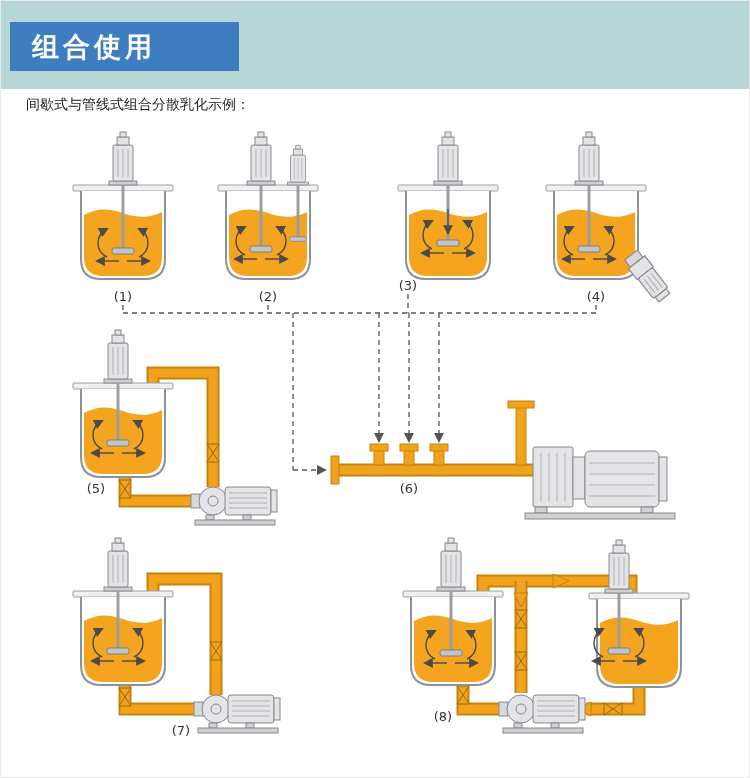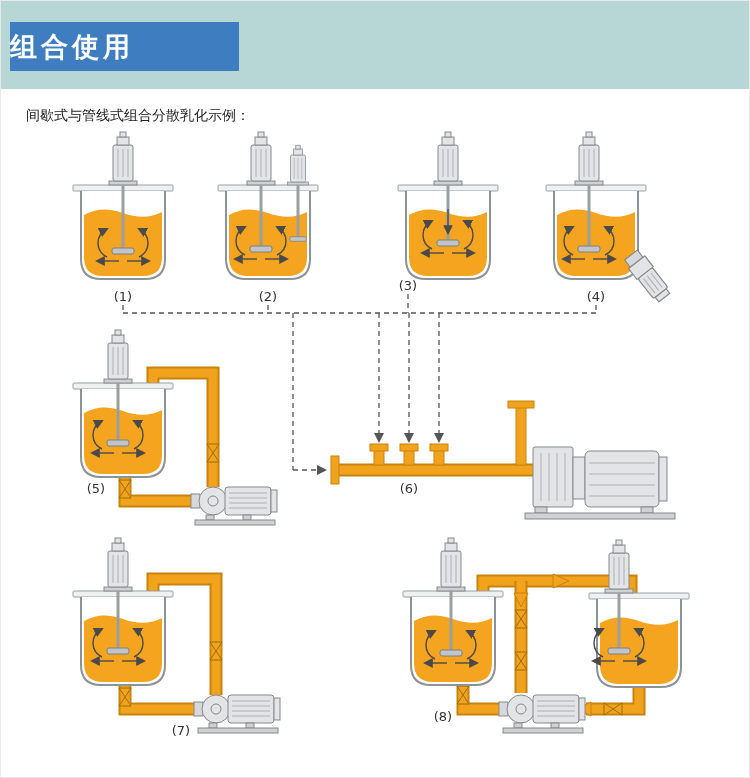--- a/index.html
+++ b/index.html
@@ -4,22 +4,22 @@
 <style>
   html,body{margin:0;padding:0;background:#fff;}
   .page{position:relative;width:750px;height:778px;background:var(--page-bg,#ffffff);
         border:1px solid #e9e9e9;box-sizing:border-box;overflow:hidden;
         font-family:"DejaVu Sans","Liberation Sans",sans-serif;}
   .header-band{position:absolute;left:0;top:0;width:750px;height:88px;
         background:var(--header-band,#b7d6d6);z-index:2;}
   .title-badge{position:absolute;left:9px;top:21px;width:229px;height:49px;
         background:var(--title-bg,#3e7ec0);color:var(--title-text,#ffffff);
         font-size:27px;font-weight:bold;letter-spacing:4px;line-height:49px;
-        box-sizing:border-box;}
-  .caption{position:absolute;left:25px;top:106px;font-size:14px;color:#222;z-index:2;}
+        padding-left:22px;box-sizing:border-box;}
+  .caption{position:absolute;left:25px;top:95px;font-size:14px;color:#222;z-index:2;}
   svg{position:absolute;left:0;top:0;z-index:1;}
   .vessel{fill:#ffffff;stroke:#8d9297;stroke-width:2;}
   .lid{fill:#eef1f2;stroke:#9aa0a4;stroke-width:1;}
   .liquid{fill:var(--liquid-orange,#f4a41f);}
   .mbody{fill:#e3e4e5;stroke:#85898d;stroke-width:1;}
   .mfin{stroke:#aeb1b4;stroke-width:1;}
   .mbase{fill:#cfd1d3;stroke:#85898d;stroke-width:1;}
   .shaft{stroke:#9a9ea1;stroke-width:3;}
   .dhead{fill:#c2c5c8;stroke:#7a7f83;stroke-width:1;}
   .flow{fill:none;stroke:var(--diagram-line,#4a4a4a);stroke-width:1.4;}

